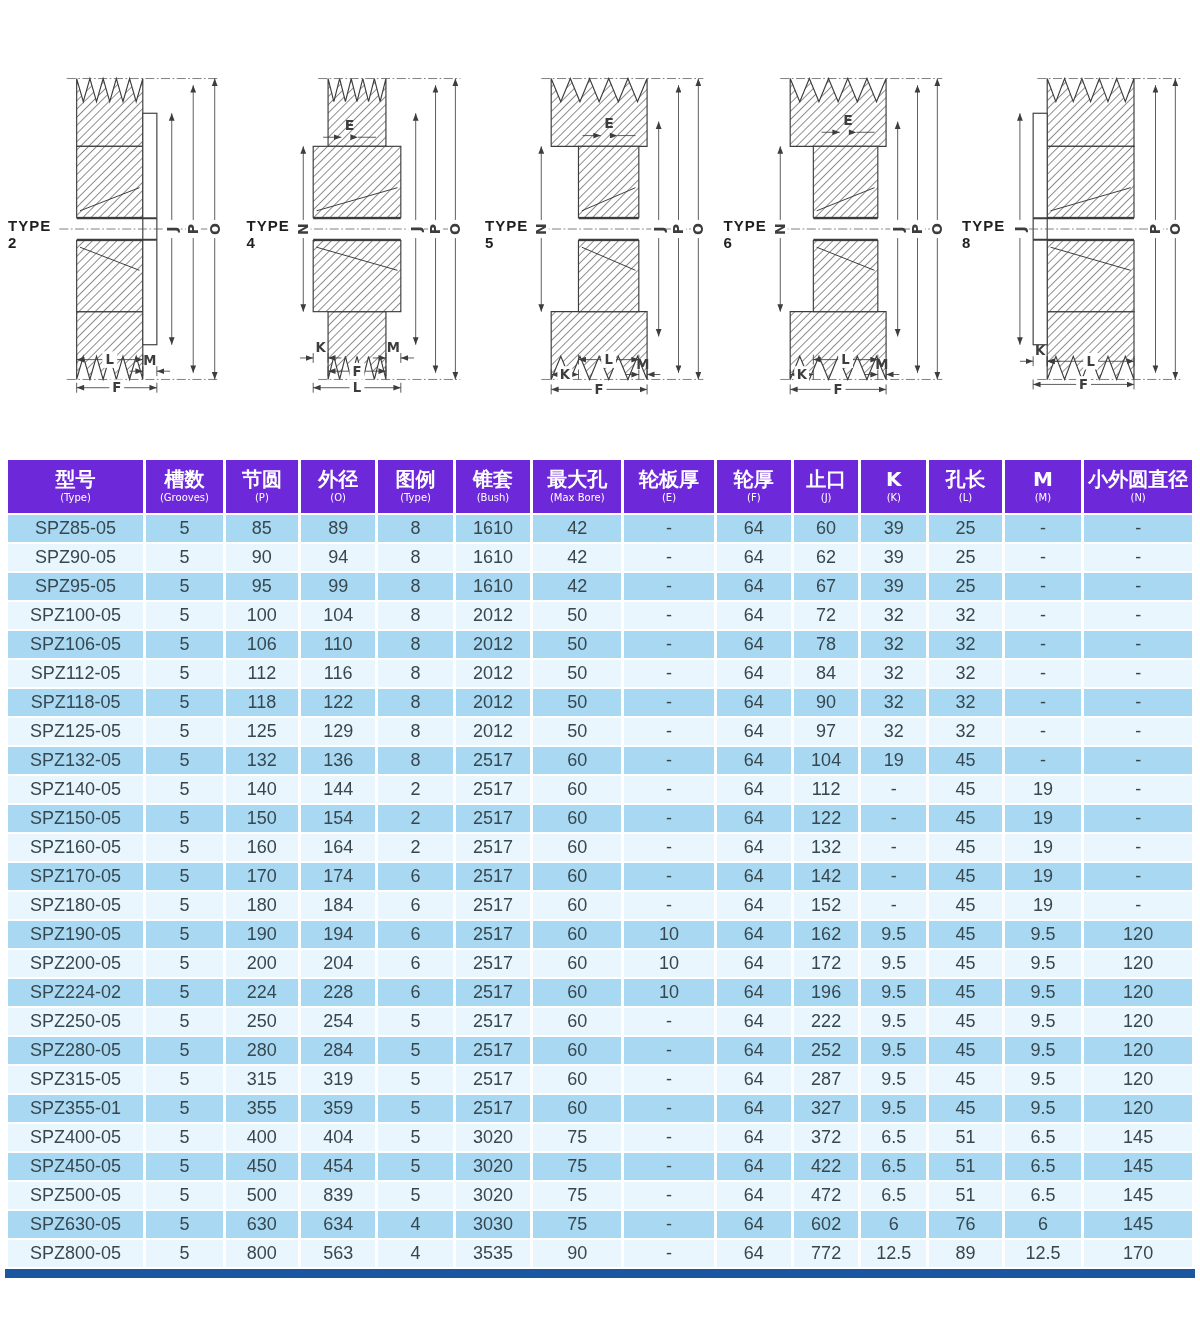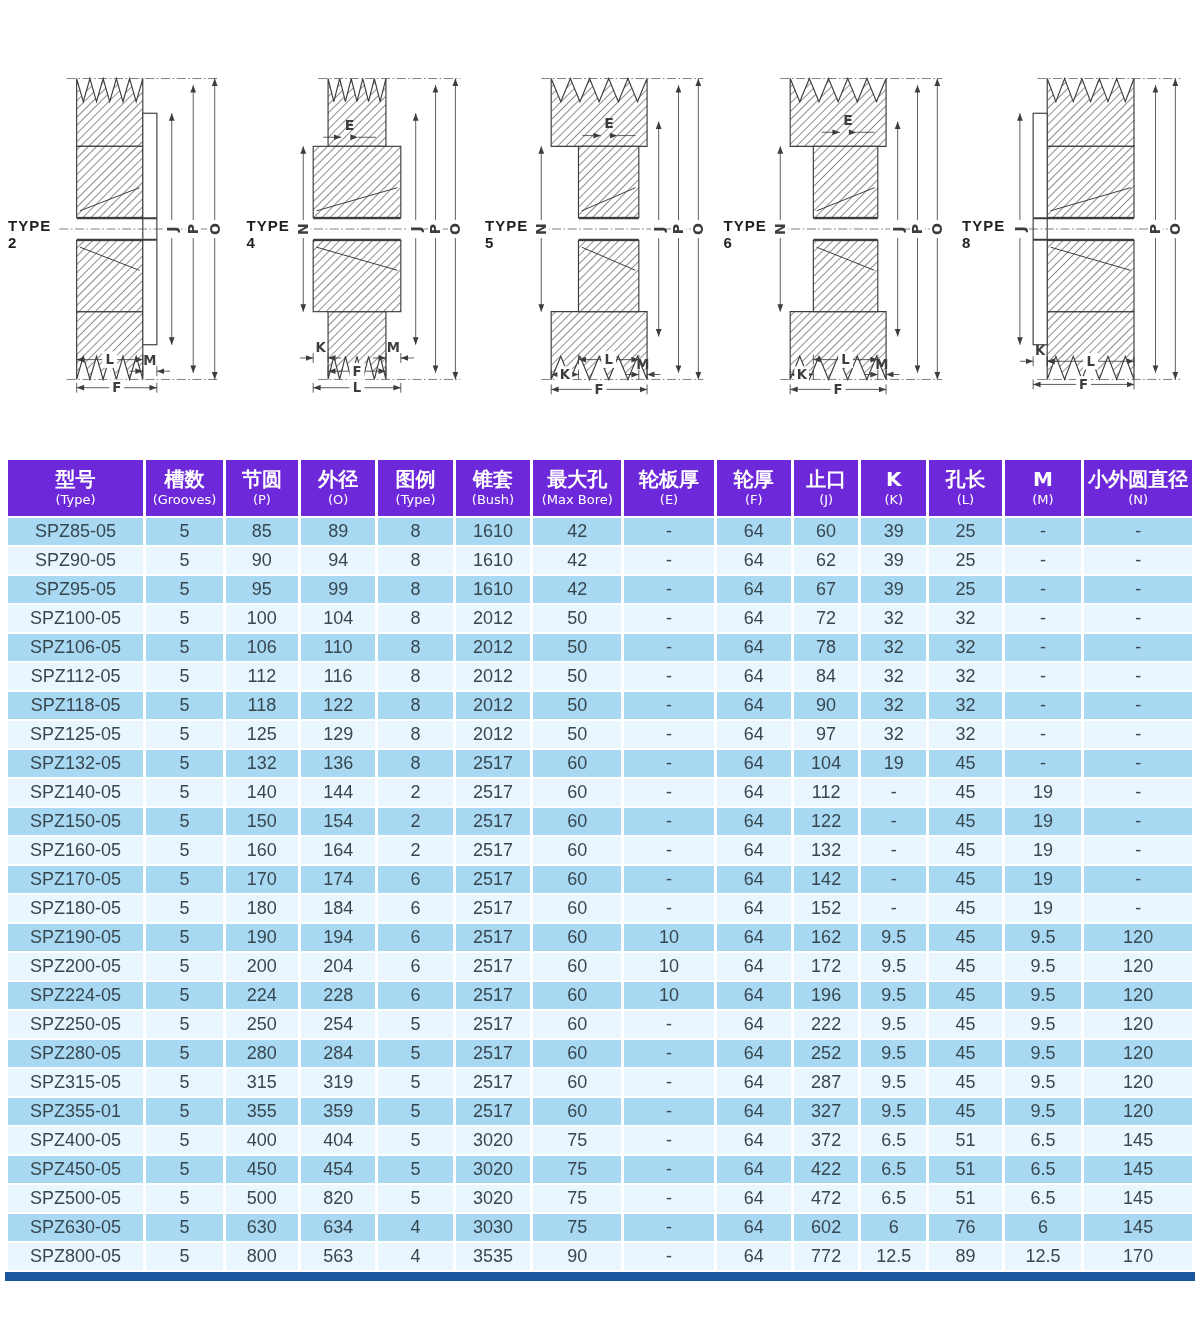--- a/index.html
+++ b/index.html
@@ -9,21 +9,21 @@
   .diagrams{display:flex;justify-content:space-between;padding:0 8px;height:458px;box-sizing:border-box;}
   .diagram{width:230px;display:flex;flex-direction:row;align-items:center;}
   .dtitle{margin:16px 0 6px;font-size:15px;font-weight:700;letter-spacing:1px;color:#1f1f1f;
           font-family:"Liberation Sans",sans-serif;}
   .diagram svg{display:block;}
   
   table.spec{width:1190px;margin:0 5px;border-collapse:separate;border-spacing:3px 2px;
              table-layout:fixed;}
   table.spec th{background:#6d28d9;color:#fff;vertical-align:middle;padding:7px 1px 8px;}
   table.spec th .zh{display:block;font-size:20px;font-weight:700;line-height:1.25;}
-  table.spec th .en{display:block;font-size:13px;font-weight:400;line-height:1.25;}
+  table.spec th .en{display:block;font-size:10px;font-weight:400;line-height:1.25;}
   table.spec td{text-align:center;font-size:18px;color:#37474f;height:25px;padding:1px 0;
                 font-family:"Liberation Sans",sans-serif;}
   table.spec tbody tr:nth-child(odd) td{background:#a9d9f2;}
   table.spec tbody tr:nth-child(even) td{background:#eaf6fd;}
   .bottom-bar{height:9px;background:#1a57a0;margin:0 5px;}
 </style>
 </head>
 <body>
 
 <div class="page">
@@ -652,21 +652,21 @@
           <td>60</td>
           <td>10</td>
           <td>64</td>
           <td>172</td>
           <td>9.5</td>
           <td>45</td>
           <td>9.5</td>
           <td>120</td>
         </tr>
         <tr>
-          <td>SPZ224-05</td>
+          <td>SPZ224-02</td>
           <td>5</td>
           <td>224</td>
           <td>228</td>
           <td>6</td>
           <td>2517</td>
           <td>60</td>
           <td>10</td>
           <td>64</td>
           <td>196</td>
           <td>9.5</td>
@@ -767,21 +767,21 @@
           <td>422</td>
           <td>6.5</td>
           <td>51</td>
           <td>6.5</td>
           <td>145</td>
         </tr>
         <tr>
           <td>SPZ500-05</td>
           <td>5</td>
           <td>500</td>
-          <td>820</td>
+          <td>839</td>
           <td>5</td>
           <td>3020</td>
           <td>75</td>
           <td>-</td>
           <td>64</td>
           <td>472</td>
           <td>6.5</td>
           <td>51</td>
           <td>6.5</td>
           <td>145</td>

